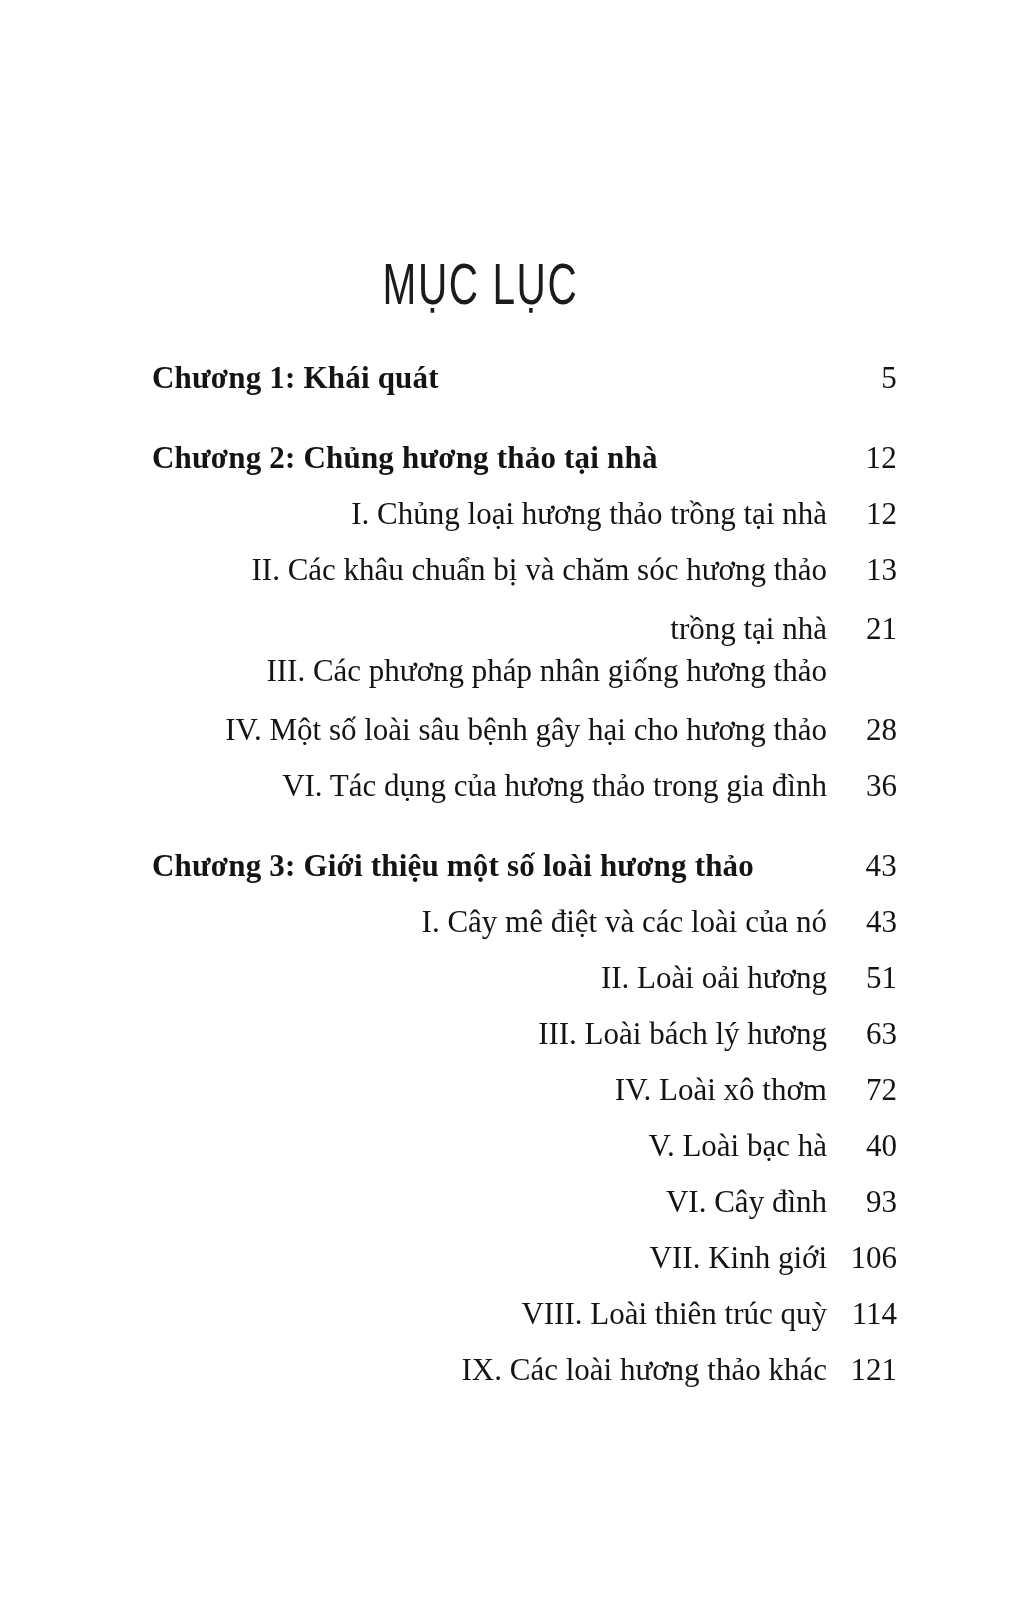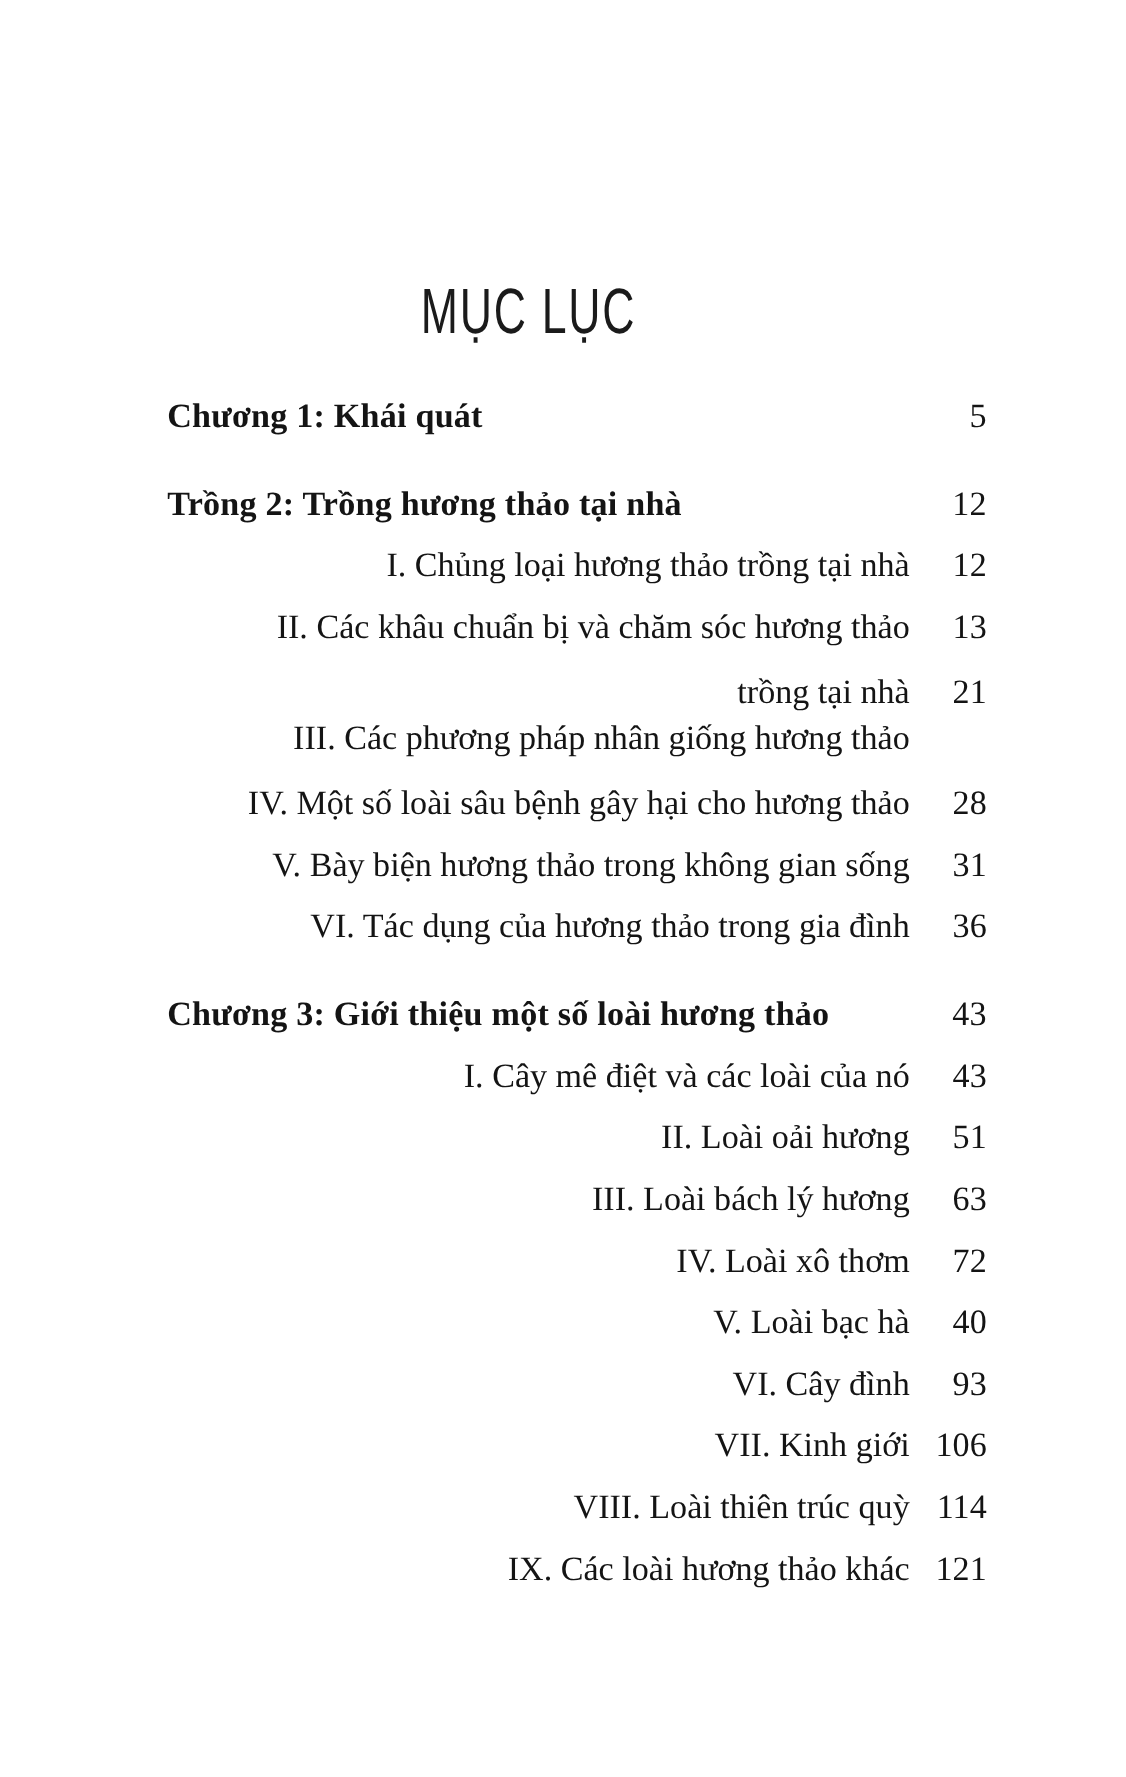--- a/index.html
+++ b/index.html
@@ -87,21 +87,21 @@
   </div>
 
   <div class="toc">
 
     <div class="row chapter first">
       <span class="label">Chương 1: Khái quát</span>
       <span class="pagenum">5</span>
     </div>
 
     <div class="row chapter">
-      <span class="label">Trồng 2: Trồng hương thảo tại nhà</span>
+      <span class="label">Chương 2: Chủng hương thảo tại nhà</span>
       <span class="pagenum">12</span>
     </div>
 
     <div class="row section">
       <span class="label">I. Chủng loại hương thảo trồng tại nhà</span>
       <span class="pagenum">12</span>
     </div>
 
     <div class="row section">
       <span class="label">II. Các khâu chuẩn bị và chăm sóc hương thảo</span>
@@ -114,24 +114,20 @@
         <span class="l">III. Các phương pháp nhân giống hương thảo</span>
       </span>
       <span class="pagenum">21</span>
     </div>
 
     <div class="row section">
       <span class="label">IV. Một số loài sâu bệnh gây hại cho hương thảo</span>
       <span class="pagenum">28</span>
     </div>
 
-    <div class="row section">
-      <span class="label">V. Bày biện hương thảo trong không gian sống</span>
-      <span class="pagenum">31</span>
-    </div>
 
     <div class="row section">
       <span class="label">VI. Tác dụng của hương thảo trong gia đình</span>
       <span class="pagenum">36</span>
     </div>
 
     <div class="row chapter">
       <span class="label">Chương 3: Giới thiệu một số loài hương thảo</span>
       <span class="pagenum">43</span>
     </div>

